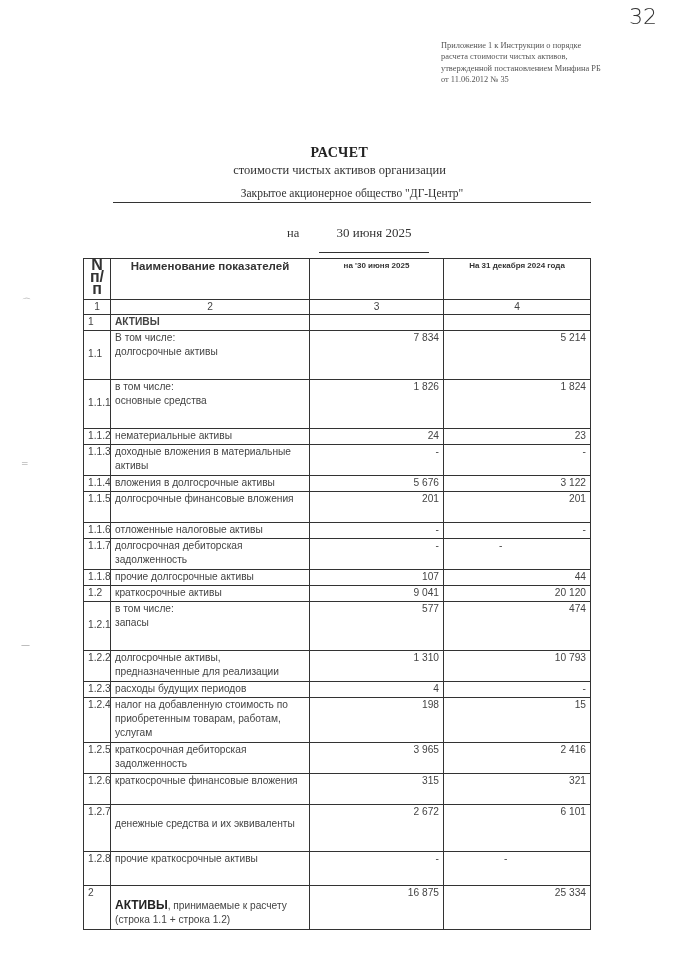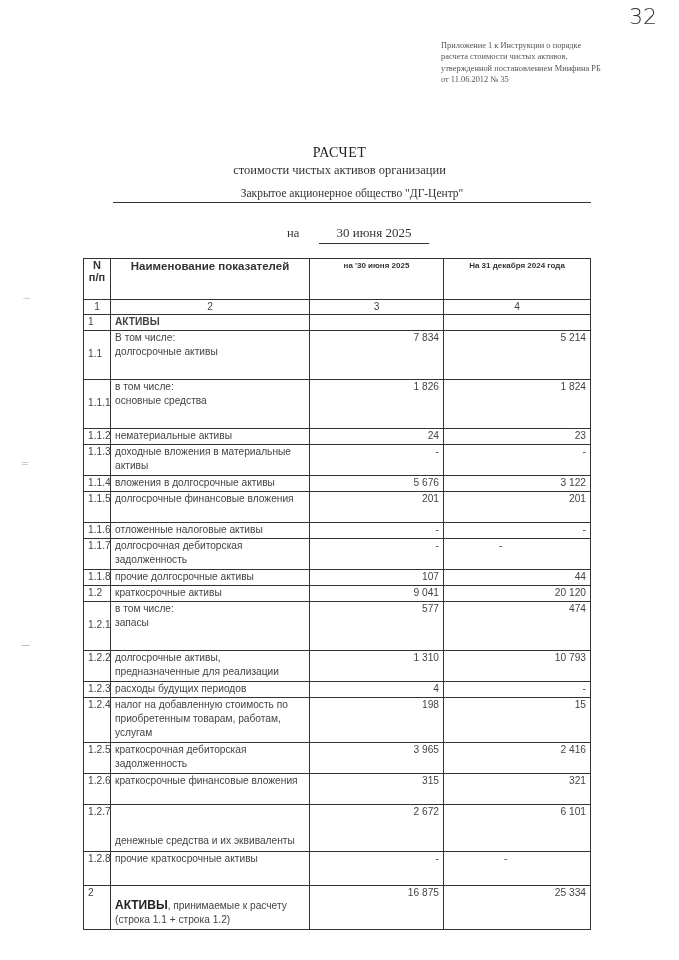--- a/index.html
+++ b/index.html
@@ -1,33 +1,33 @@
 <!DOCTYPE html>
 <html><head>
 <meta charset="utf-8">
 <style>
   html, body { margin:0; padding:0; background:#ffffff; }
   body { width:679px; height:960px; position:relative; overflow:hidden; color:#2a2a2a; font-family:"Liberation Serif", serif; }
   .page-number { position:absolute; left:629px; top:4px; font-family:"DejaVu Sans", sans-serif; font-size:22px; color:#333; font-weight:300; }
   .appendix { position:absolute; left:441px; top:40px; width:160px; font-size:8.4px; line-height:11.4px; color:#555; }
-  .title { position:absolute; left:0; width:679px; top:145px; text-align:center; font-weight:normal; font-size:14px; letter-spacing:0.5px; color:#222; }
+  .title { position:absolute; left:0; width:679px; top:145px; text-align:center; font-weight:bold; font-size:14px; letter-spacing:0.5px; color:#222; }
   .subtitle { position:absolute; left:0; width:679px; top:163px; text-align:center; font-size:12.5px; color:#333; }
   .org { position:absolute; left:113px; width:478px; top:187px; text-align:center; font-size:11.5px; color:#333; border-bottom:1px solid #333; padding-bottom:3px; }
   .date-row { position:absolute; left:287px; top:225px; font-size:12.5px; color:#333; }
   .date-row .na { display:inline-block; width:16px; margin-right:16px; }
-  .date-row .date { display:inline-block; width:110px; text-align:center; border-bottom:1px solid #333; padding-bottom:2px; font-size:13px; }
+  .date-row .date { display:inline-block; width:110px; text-align:center; border-bottom:1px solid #333; padding-bottom:11px; font-size:13px; }
   .margin-mark { position:absolute; font-size:9px; color:#999; font-family:"DejaVu Sans", sans-serif; }
   table.calc { position:absolute; left:83px; top:258px; border-collapse:collapse; width:507px; table-layout:fixed; }
   table.calc td { border:1px solid #333; padding:0 4px; vertical-align:top; font-family:"Liberation Sans", sans-serif; font-size:10.2px; color:#444; line-height:14px; }
   col.c1 { width:27px; } col.c2 { width:199px; } col.c3 { width:134px; } col.c4 { width:147px; }
   td.num { text-align:right; font-size:10.5px; padding-right:5px; padding-top:1px; }
   td.code { font-size:6.5px; color:#666; padding:0 2px; vertical-align:middle; }
   td.code.bottom { vertical-align:bottom; padding-bottom:18px; }
   .hdr td { font-family:"Liberation Serif", serif; text-align:center; vertical-align:middle; height:40px; }
-  .hdr .n { font-size:11px; line-height:12px; font-weight:bold; color:#333; }
+  .hdr .n { font-size:16px; line-height:12px; font-weight:bold; color:#333; }
   .hdr .name { font-size:11.5px; font-weight:bold; color:#333;margin-top:39px; }
   .hdr .col { font-size:8px; font-weight:bold; color:#333; }
   .idx td { font-family:"Liberation Serif", serif; text-align:center; font-size:11px; height:13px; line-height:13px; color:#333; }
   .bold-label { font-family:"Liberation Serif", serif; font-weight:bold; font-size:11.5px; color:#222; }
   .h1 td { height:15px; } .h2 td { height:30px; } .h3 td { height:44px; }
   .total-label { font-family:"Liberation Serif", serif; font-size:10.8px; color:#444; }
   .total-label b { font-size:12px; color:#222; }
 </style>
 </head>
 <body>
@@ -167,21 +167,21 @@
     <td class="num">2 416</td>
   </tr>
   <tr class="h2">
     <td class="code">1.2.6</td>
     <td>краткосрочные финансовые вложения</td>
     <td class="num">315</td>
     <td class="num">321</td>
   </tr>
   <tr style="height:47px">
     <td class="code">1.2.7</td>
-    <td style="vertical-align:bottom;padding-bottom:3px">денежные средства и их эквиваленты</td>
+    <td style="vertical-align:bottom;padding-bottom:20px">денежные средства и их эквиваленты</td>
     <td class="num">2 672</td>
     <td class="num">6 101</td>
   </tr>
   <tr style="height:26px">
     <td class="code">1.2.8</td>
     <td style="vertical-align:bottom;padding-bottom:19px">прочие краткосрочные активы</td>
     <td class="num">-</td>
     <td class="num" style="text-align:left;padding-left:60px">-</td>
   </tr>
   <tr style="height:44px">

